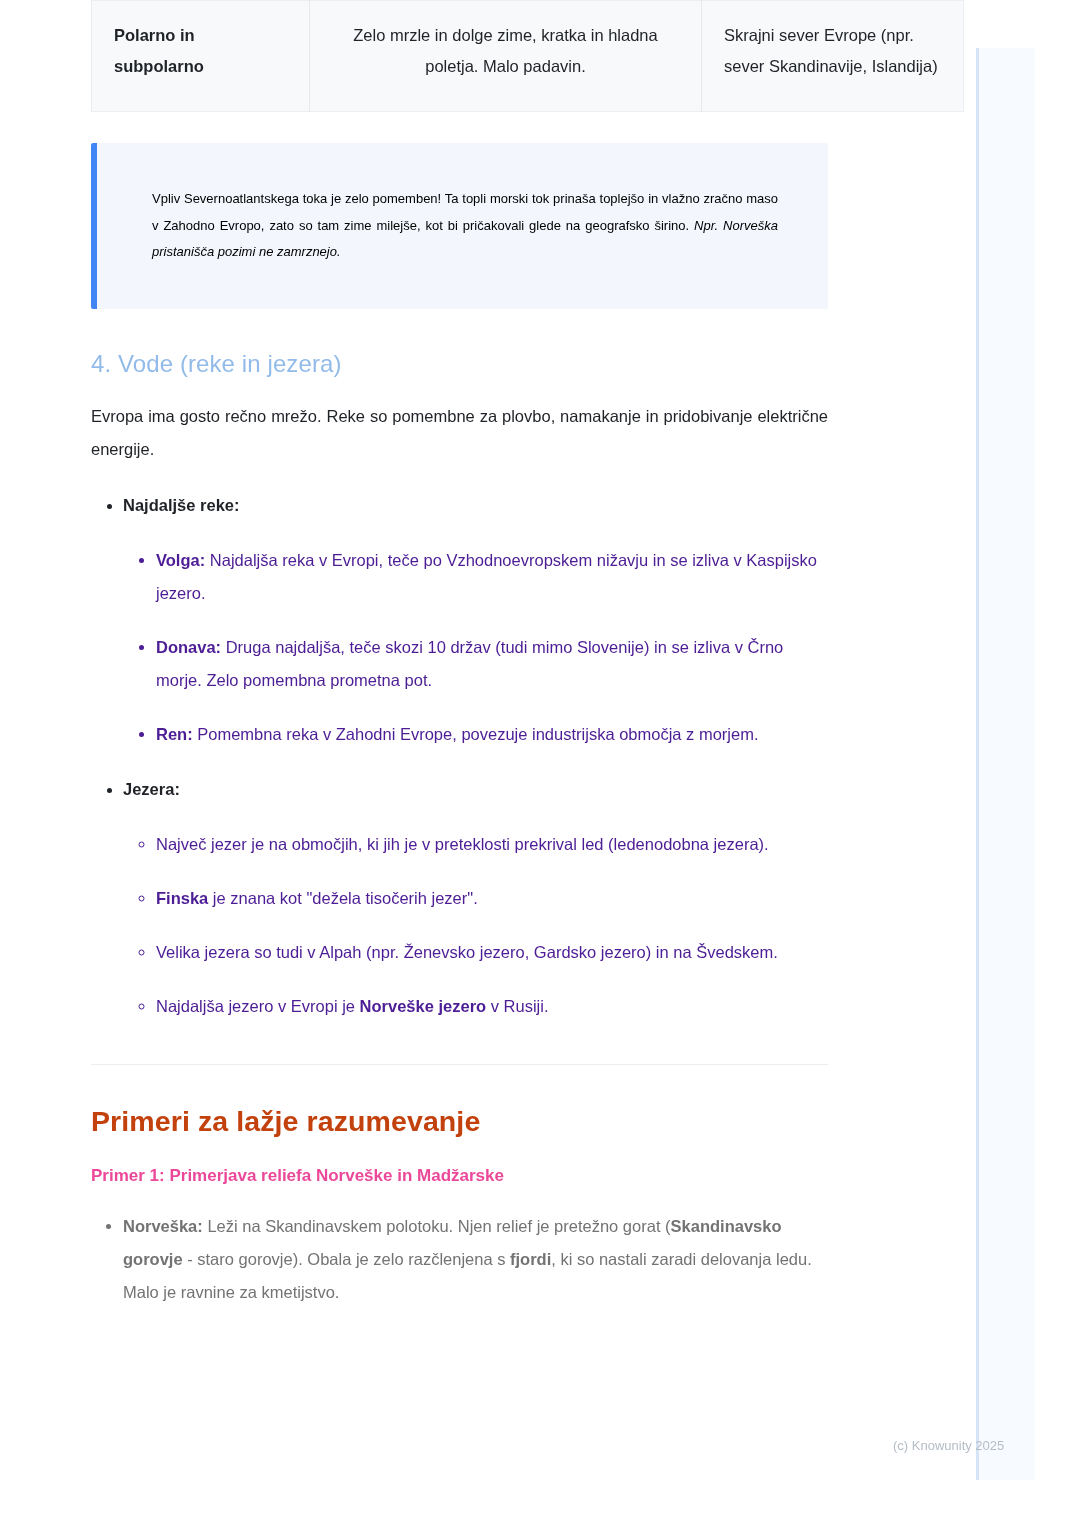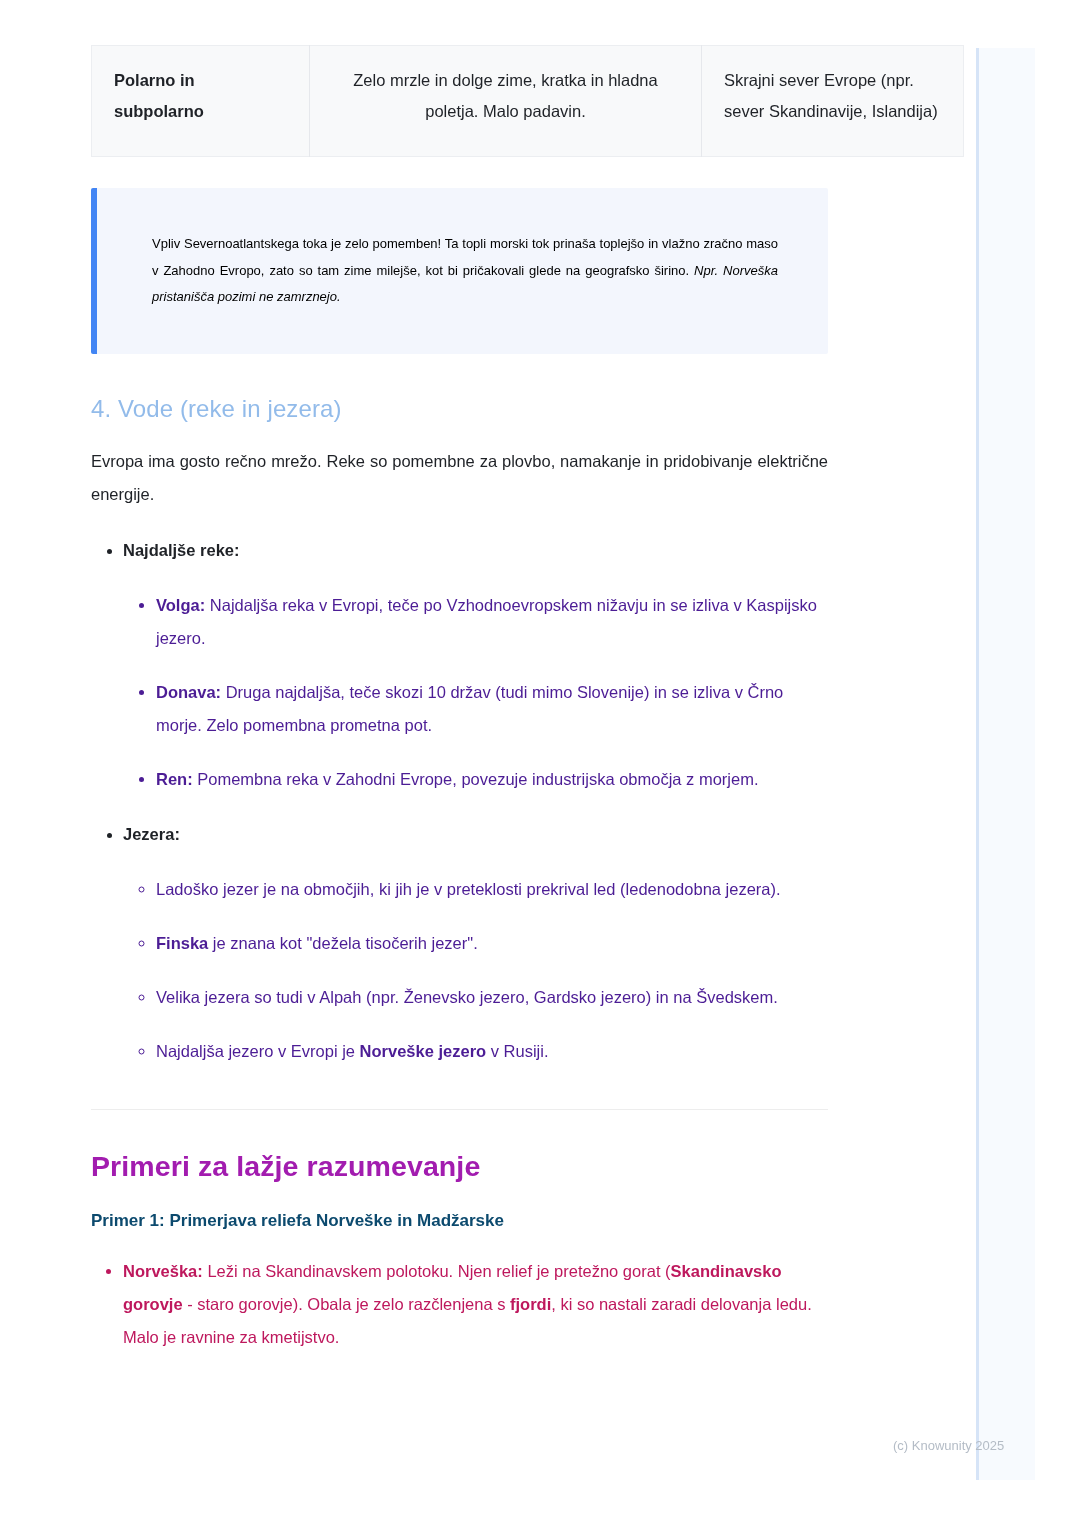--- a/index.html
+++ b/index.html
@@ -36,21 +36,20 @@
     padding: 0;
   }
 
   .content {
     margin-left: 91px;
     width: 737px;
   }
 
   
   .climate-table {
-    margin-top: 45px;
     width: 737px;
     border-collapse: collapse;
     background: #f8f9fa;
     border: 1px solid #eceef1;
     border-radius: 3px;
     table-layout: fixed;
   }
   .climate-table td {
     vertical-align: top;
     padding: 19px 22px 30px 22px;
@@ -88,28 +87,28 @@
     margin: 41px 0 0 0;
     font-size: 24px;
     font-weight: normal;
     color: #92bbea;
     letter-spacing: 0.1px;
   }
   h2.big-heading {
     margin: 40px 0 0 0;
     font-size: 28.5px;
     font-weight: bold;
-    color: #a21caf;
+    color: #c2410c;
     letter-spacing: 0.1px;
   }
   h3.example-heading {
     margin: 28px 0 0 0;
     font-size: 17px;
     font-weight: bold;
-    color: #0c4a6e;
+    color: #ec4899;
   }
 
   
   p.body-text {
     margin: 22px 0 0 0;
     font-size: 16.5px;
     line-height: 2.0;
     text-align: justify;
     color: #1f2227;
   }
@@ -143,21 +142,21 @@
   ul.level2 > li:last-child { margin-bottom: 0; }
 
   ul.plain-level1 {
     margin: 24px 0 0 0;
     padding-left: 32px;
     list-style-type: disc;
   }
   ul.plain-level1 > li {
     font-size: 16.5px;
     line-height: 2.0;
-    color: #be185d;
+    color: #737373;
   }
 
   .lbl { font-weight: bold; }
 
   
   hr.divider {
     margin: 41px 0 0 0;
     border: none;
     border-top: 1px solid #ededed;
     width: 737px;
@@ -204,21 +203,21 @@
         <span class="lbl">Najdaljše reke:</span>
         <ul class="level2">
           <li><span class="lbl">Volga:</span><span> Najdaljša reka v Evropi, teče po Vzhodnoevropskem nižavju in se izliva v Kaspijsko jezero.</span></li>
           <li><span class="lbl">Donava:</span><span> Druga najdaljša, teče skozi 10 držav (tudi mimo Slovenije) in se izliva v Črno morje. Zelo pomembna prometna pot.</span></li>
           <li><span class="lbl">Ren:</span><span> Pomembna reka v Zahodni Evrope, povezuje industrijska območja z morjem.</span></li>
         </ul>
       </li>
       <li>
         <span class="lbl">Jezera:</span>
         <ul class="level2 hollow">
-          <li><span>Ladoško jezer je na območjih, ki jih je v preteklosti prekrival led (ledenodobna jezera).</span><span class="lbl"></span><span></span></li>
+          <li><span>Največ jezer je na območjih, ki jih je v preteklosti prekrival led (ledenodobna jezera).</span><span class="lbl"></span><span></span></li>
           <li><span></span><span class="lbl">Finska</span><span> je znana kot "dežela tisočerih jezer".</span></li>
           <li><span>Velika jezera so tudi v Alpah (npr. Ženevsko jezero, Gardsko jezero) in na Švedskem.</span><span class="lbl"></span><span></span></li>
           <li><span>Najdaljša jezero v Evropi je </span><span class="lbl">Norveške jezero</span><span> v Rusiji.</span></li>
         </ul>
       </li>
     </ul>
 
     <hr class="divider">
 
     <h2 class="big-heading">Primeri za lažje razumevanje</h2>

